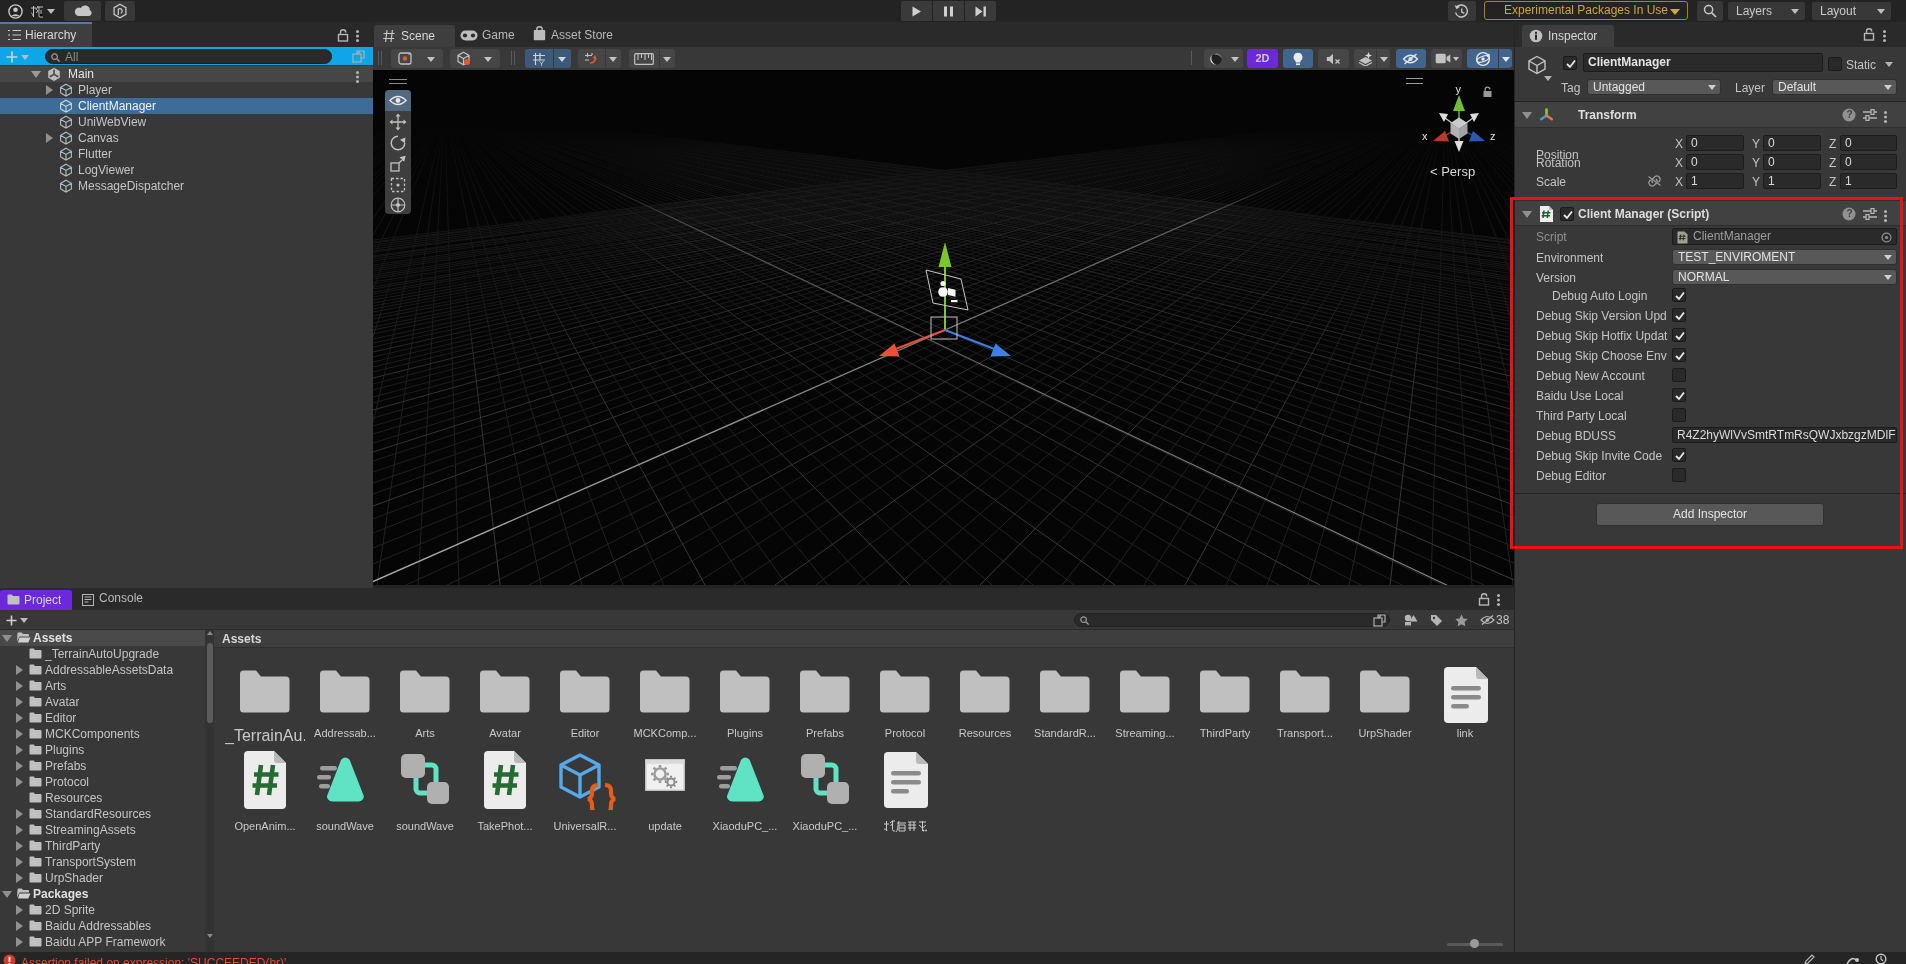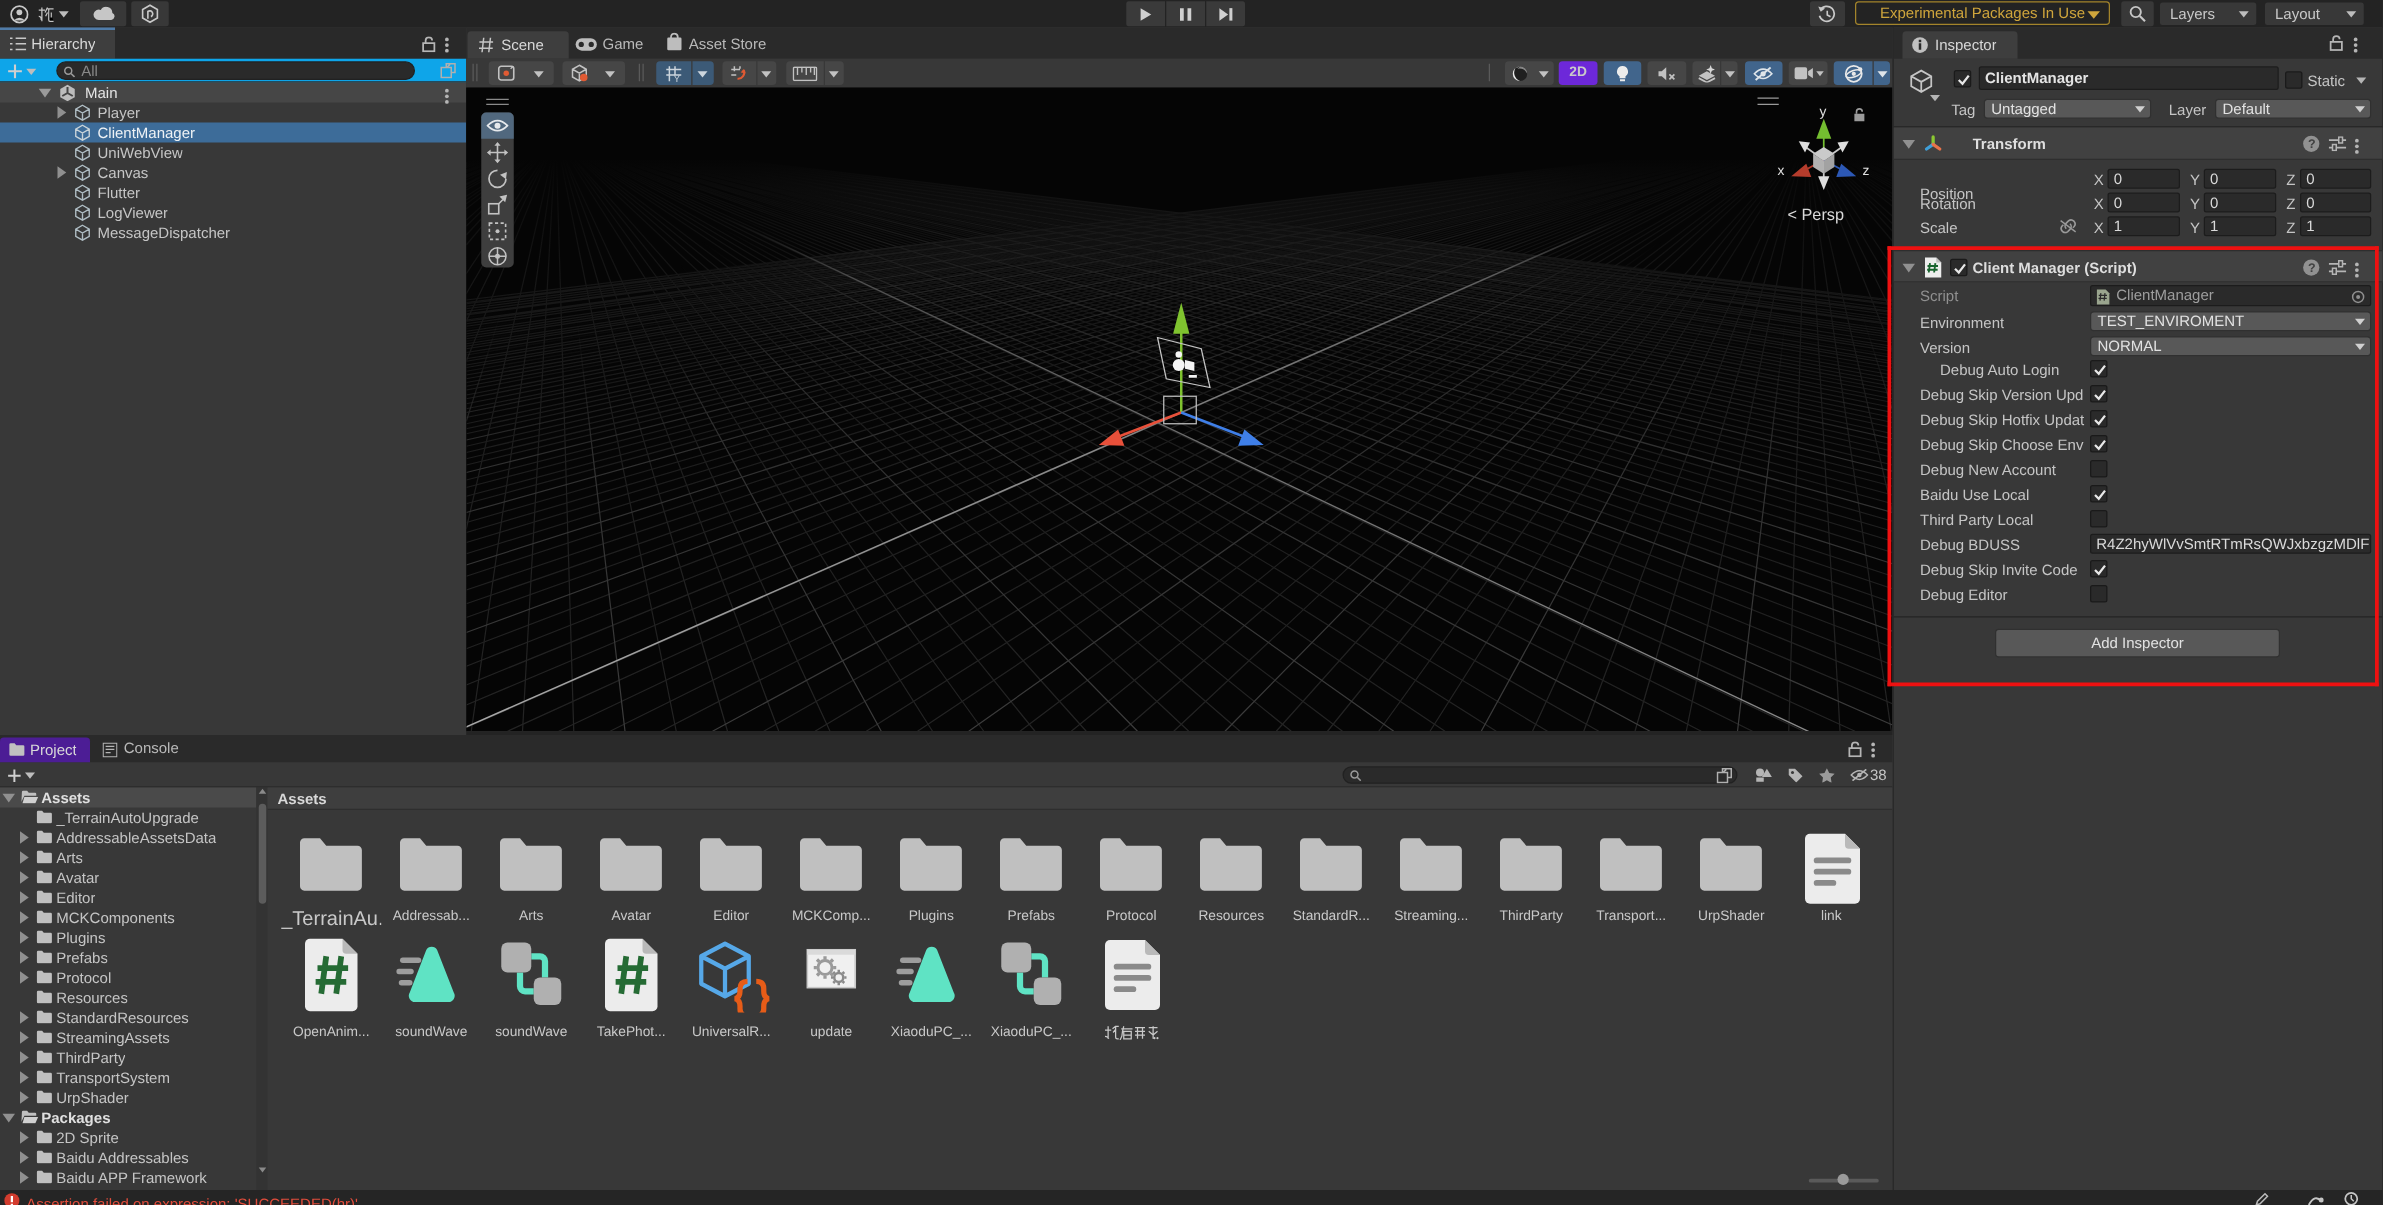--- a/index.html
+++ b/index.html
@@ -626,21 +626,21 @@
         </svg>
       </div>
   <div class="lbl" style="left:21px;top:447px;width:134px;">Debug Editor</div>
   <div class="chk" style="left:157px;top:446px;"></div>
   <div class="abs" style="left:0;top:471px;width:392px;height:1px;background:#232323;"></div>
   <div class="abs" style="left:81px;top:481px;width:228px;height:23px;background:#585858;border:1px solid #303030;border-radius:3px;text-align:center;line-height:21px;color:#e2e2e2;">Add Inspector</div>
 </div>
 
 <div class="abs" id="project" style="left:0;top:588px;width:1514px;height:364px;background:#383838;overflow:hidden;">
   <div class="abs tabbar" style="left:0;top:0;width:1514px;height:22px;background:#2a2a2a;">
-    <div class="abs" style="left:0;top:2px;width:72px;height:20px;background:#4c1d95;border-radius:3px 3px 0 0;">
+    <div class="abs" style="left:0;top:2px;width:72px;height:20px;background:#6d28d9;border-radius:3px 3px 0 0;">
       <svg class="abs" style="left:7px;top:4px" width="13" height="11" viewBox="0 0 13 11">
             <path d="M0.5 1.5 a1 1 0 0 1 1-1 h3.2 l1.3 1.6 h5.5 a1 1 0 0 1 1 1 v6.4 a1 1 0 0 1 -1 1 h-10 a1 1 0 0 1 -1-1 z" fill="#c0c0c0"></path>
           </svg>
       <div class="lbl" style="left:24px;top:3px;color:#d8d8d8;">Project</div>
     </div>
     <svg class="abs" style="left:82px;top:6px" width="12" height="12" viewBox="0 0 12 12">
           <rect x="0.5" y="0.5" width="11" height="11" fill="none" stroke="#b5b5b5"></rect>
           <path d="M2.5 3h7M2.5 5.5h7M2.5 8h4" stroke="#b5b5b5"></path>
         </svg>
     <div class="lbl" style="left:99px;top:3px;color:#b9b9b9;">Console</div>

